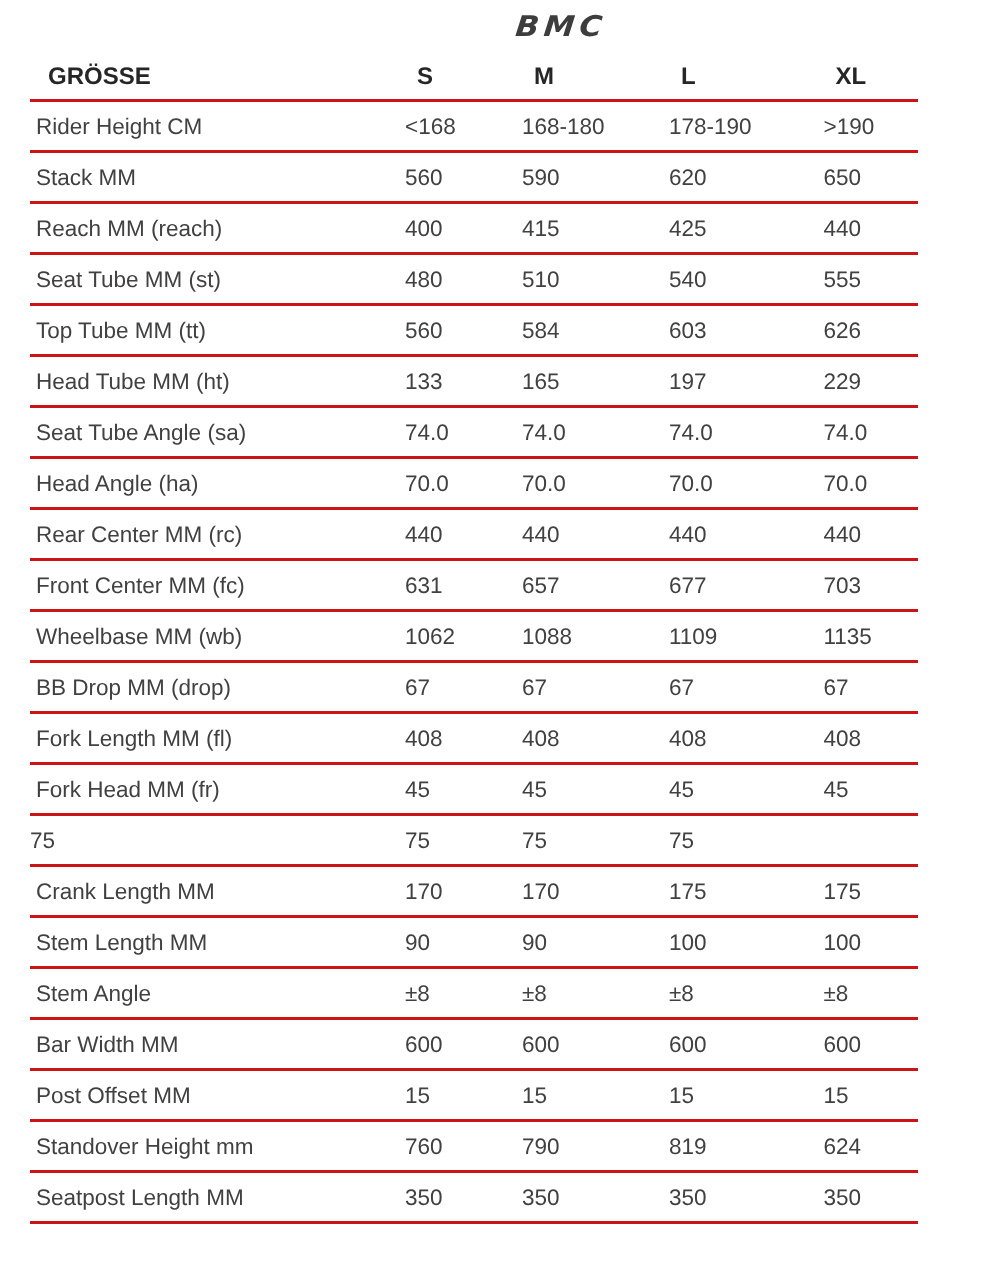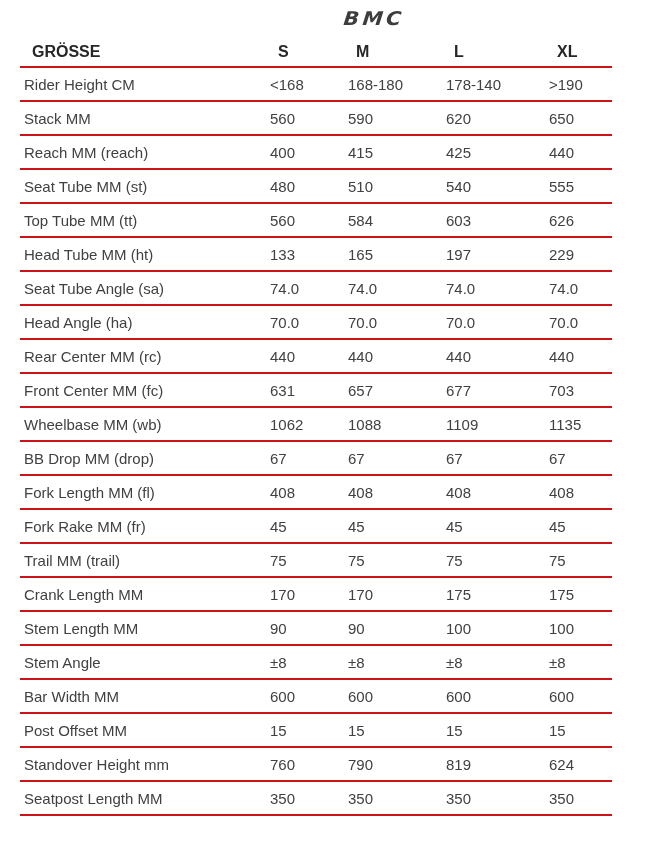--- a/index.html
+++ b/index.html
@@ -79,21 +79,21 @@
     <div class="cell">S</div>
     <div class="cell">M</div>
     <div class="cell">L</div>
     <div class="cell">XL</div>
   </div>
   <div id="rows-container">
       <div class="row">
         <div class="cell label-cell">Rider Height CM</div>
         <div class="cell">&lt;168</div>
         <div class="cell">168-180</div>
-        <div class="cell">178-140</div>
+        <div class="cell">178-190</div>
         <div class="cell">&gt;190</div>
       </div>
       <div class="row">
         <div class="cell label-cell">Stack MM</div>
         <div class="cell">560</div>
         <div class="cell">590</div>
         <div class="cell">620</div>
         <div class="cell">650</div>
       </div>
       <div class="row">
@@ -167,28 +167,27 @@
         <div class="cell">67</div>
       </div>
       <div class="row">
         <div class="cell label-cell">Fork Length MM (fl)</div>
         <div class="cell">408</div>
         <div class="cell">408</div>
         <div class="cell">408</div>
         <div class="cell">408</div>
       </div>
       <div class="row">
-        <div class="cell label-cell">Fork Rake MM (fr)</div>
-        <div class="cell">45</div>
-        <div class="cell">45</div>
-        <div class="cell">45</div>
-        <div class="cell">45</div>
-      </div>
-      <div class="row">
-        <div class="cell label-cell">Trail MM (trail)</div>
+        <div class="cell label-cell">Fork Head MM (fr)</div>
+        <div class="cell">45</div>
+        <div class="cell">45</div>
+        <div class="cell">45</div>
+        <div class="cell">45</div>
+      </div>
+      <div class="row">
         <div class="cell">75</div>
         <div class="cell">75</div>
         <div class="cell">75</div>
         <div class="cell">75</div>
       </div>
       <div class="row">
         <div class="cell label-cell">Crank Length MM</div>
         <div class="cell">170</div>
         <div class="cell">170</div>
         <div class="cell">175</div>

